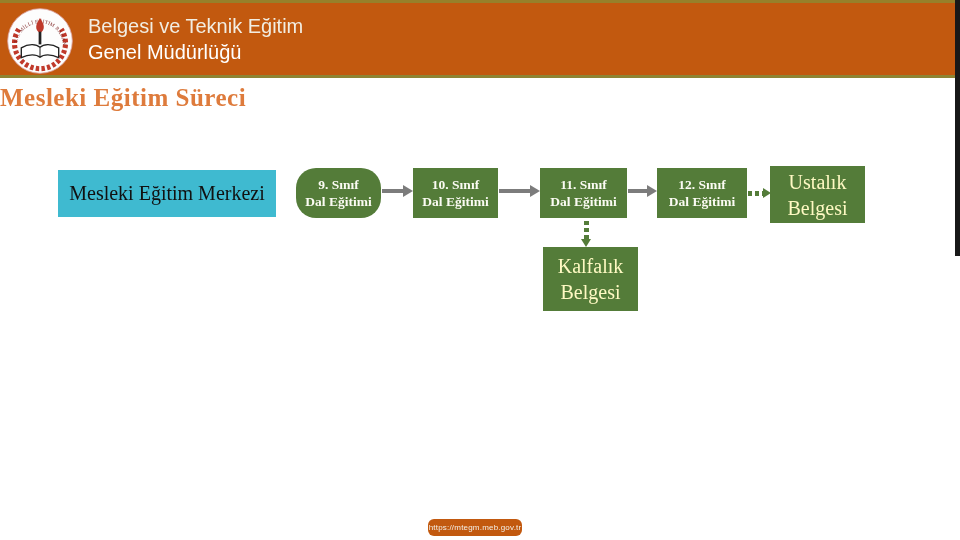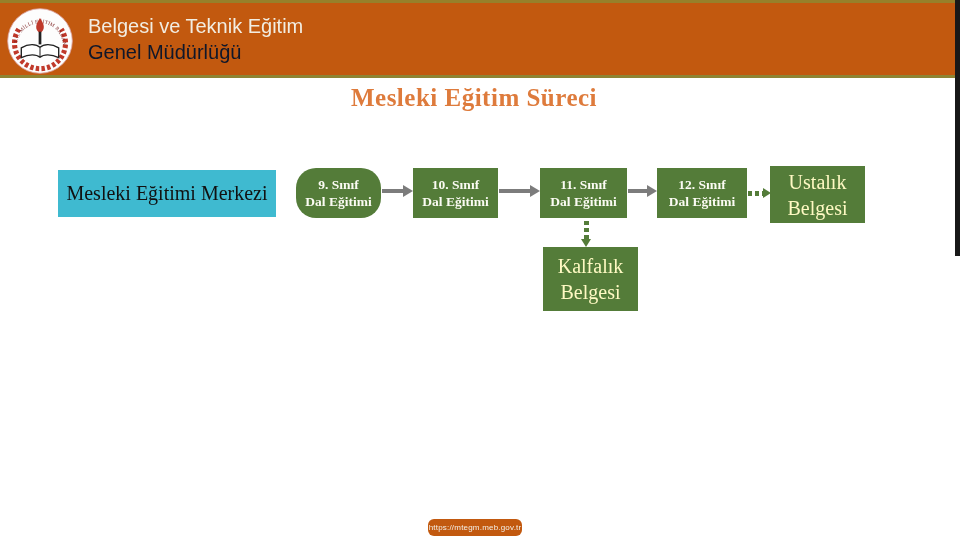--- a/index.html
+++ b/index.html
@@ -13,24 +13,24 @@
     background:#C2590F;box-sizing:border-box;
     border-top:3px solid #97802A;border-bottom:3px solid #8E8433;
     display:flex;align-items:center;
   }
   .logo-wrap{position:absolute;left:6px;top:4px;width:68px;height:68px;}
   .header-text{
     position:absolute;left:88px;top:10px;
     font-family:"Liberation Sans",sans-serif;font-size:20px;line-height:26px;
   }
   .header-line1{color:#F2EDE2;}
-  .header-line2{color:#0f172a;}
+  .header-line2{color:#ffffff;}
   
   .slide-title{
-    position:absolute;left:0;right:12px;top:84px;text-align:center;
+    position:absolute;left:0;right:12px;top:84px;
     font-size:25px;font-weight:bold;color:#DE7B3C;
     font-family:"Liberation Serif",serif;letter-spacing:0.5px;
   }
   
   .box{position:absolute;display:flex;flex-direction:column;align-items:center;justify-content:center;text-align:center;box-sizing:border-box;}
   .start-box{
     left:58px;top:170px;width:218px;height:47px;background:#3FBAD0;
     color:#111;font-size:20px;
   }
   .stage-box{
@@ -98,21 +98,21 @@
       <div class="header-line1">Belgesi ve Teknik Eğitim</div>
       <div class="header-line2">Genel Müdürlüğü</div>
     </div>
   </div>
 
   <div class="slide-title">Mesleki Eğitim Süreci</div>
 
   <div>
 
     <div class="box start-box">
-      <span>Mesleki Eğitimi Merkezi</span>
+      <span>Mesleki Eğitim Merkezi</span>
     </div>
 
     <div class="box stage-box stage-9">
       <span>9. Sınıf</span>
       <span>Dal Eğitimi</span>
     </div>
 
     <div class="h-arrow arrow-1">
       <span class="shaft"></span>
       <span class="head"></span>

